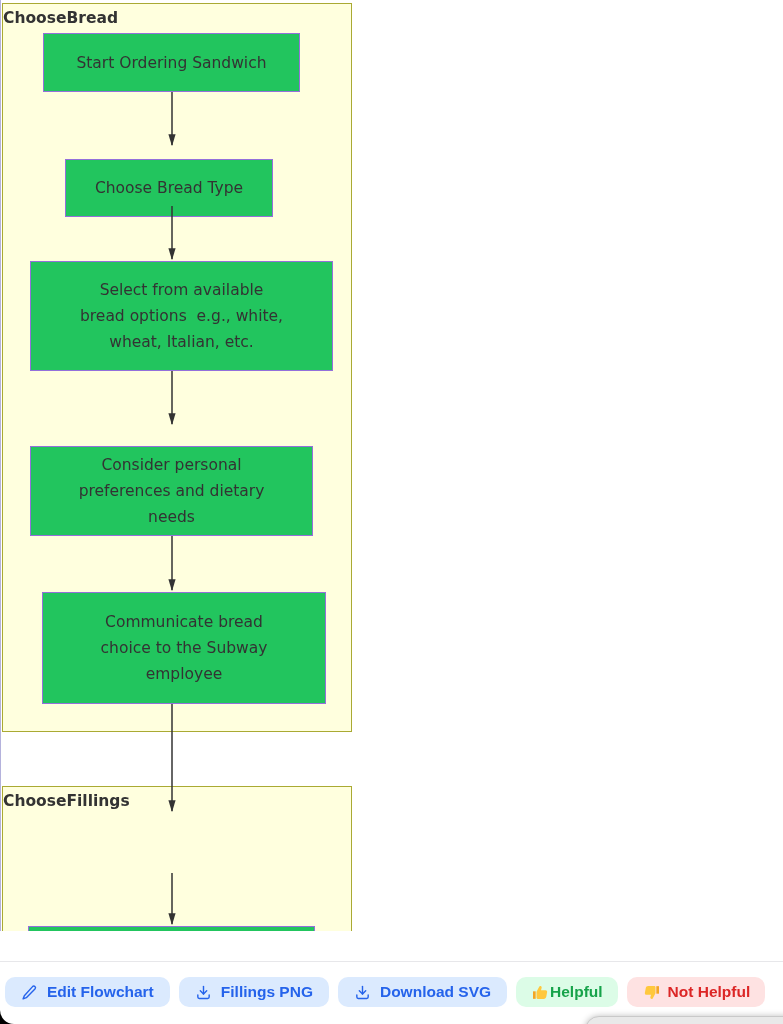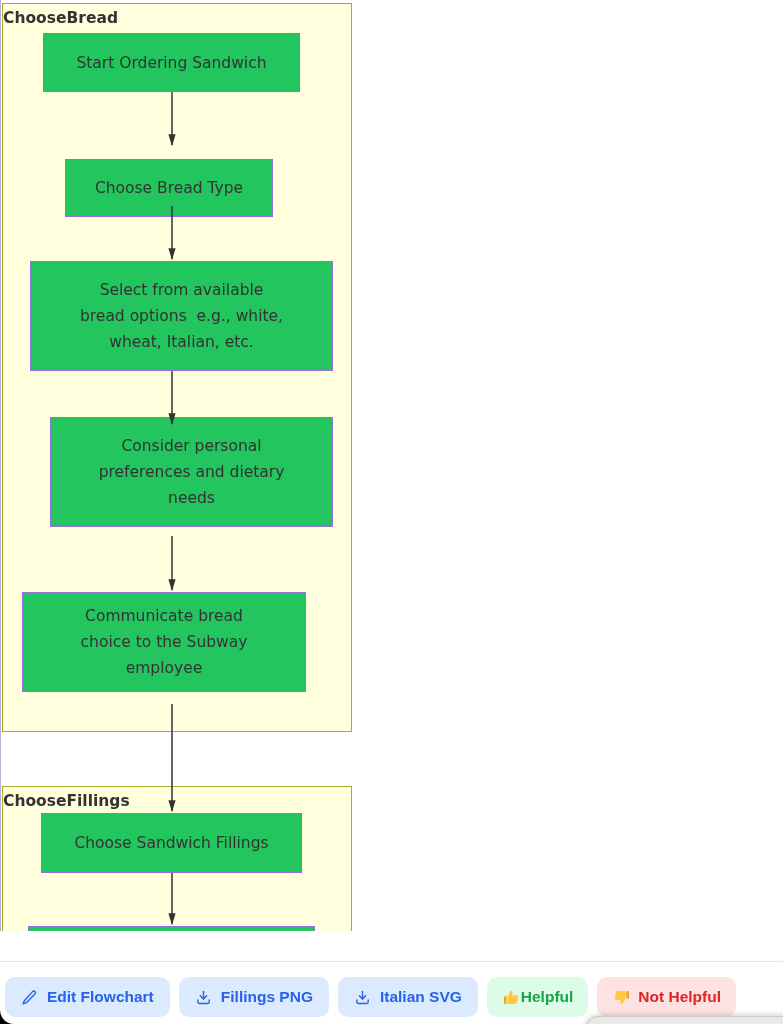--- a/index.html
+++ b/index.html
@@ -27,32 +27,32 @@
     color:#333;font-size:15.5px;font-weight:600;
   }
   .node{
     position:absolute;background:#22c55e;border:1.4px solid #9370DB;box-sizing:border-box;
     display:flex;align-items:center;justify-content:center;text-align:center;
     color:#333;font-size:15.5px;line-height:26px;white-space:pre-wrap;
   }
   .n1{left:43px;top:33px;width:257px;height:59px;}
   .n2{left:65px;top:147px;width:208px;height:58px;margin-top:12px;}
   .n3{left:30px;top:261px;width:303px;height:110px;}
-  .n4{left:30px;top:417px;width:283px;height:110px;margin-left:20px;}
-  .n5{left:22px;top:592px;width:284px;height:100px;}
+  .n4{left:30px;top:446px;width:283px;height:90px;}
+  .n5{left:42px;top:592px;width:284px;height:112px;}
   .n6{left:41px;top:813px;width:261px;height:60px;}
   .n7{left:28px;top:926px;width:287px;height:50px;}
   .edges-svg{position:absolute;left:0;top:0;pointer-events:none;}
   
   .divider{position:absolute;left:0;top:961px;width:783px;height:1px;background:#e7e7ea;}
   .toolbar{
     position:absolute;left:5px;top:977px;display:flex;gap:9px;align-items:center;
   }
   .btn{
-    height:40px;border:none;border-radius:10px;display:flex;align-items:center;
+    height:30px;border:none;border-radius:10px;display:flex;align-items:center;
     font-family:"Liberation Sans","DejaVu Sans",sans-serif;
     font-size:15.5px;font-weight:600;cursor:pointer;white-space:nowrap;
   }
   .btn svg{flex:0 0 auto;}
   .btn-blue{background:#DBEAFE;color:#2563EB;padding:0 16px;gap:9px;}
   .btn-green{background:#DCFCE7;color:#16A34A;padding:0 15px;}
   .btn-red{background:#FEE2E2;color:#DC2626;padding:0 15px;gap:7px;}
   .bottom-overlay{
     position:absolute;left:585px;top:1016px;width:240px;height:30px;
     background:#e9e9e9;border:1px solid #c9c9c9;border-radius:14px 0 0 0;
@@ -78,21 +78,20 @@
     <div class="node n2">Choose Bread Type</div>
     <div class="node n3">Select from available
 bread options  e.g., white,
 wheat, Italian, etc.</div>
     <div class="node n4">Consider personal
 preferences and dietary
 needs</div>
     <div class="node n5">Communicate bread
 choice to the Subway
 employee</div>
-    <div class="node n6">Choose Sandwich Fillings</div>
     <div class="node n7"></div>
 
     <svg class="edges-svg" width="783" height="931">
       <defs>
         <marker id="arrow" viewBox="0 0 10 6" refX="9" refY="3" markerWidth="8" markerHeight="6" orient="auto">
           <path d="M0,0 L10,3 L0,6 Z" fill="#333333"></path>
         </marker>
       </defs>
       <line x1="172" y1="92" x2="172" y2="145" stroke="#333333" stroke-width="1.5" marker-end="url(#arrow)"></line>
       <line x1="172" y1="206" x2="172" y2="259" stroke="#333333" stroke-width="1.5" marker-end="url(#arrow)"></line>
@@ -122,21 +121,21 @@
       </svg>
       <span>Fillings PNG</span>
     </button>
 
     <button class="btn btn-blue">
       <svg width="17" height="17" viewBox="0 0 24 24" fill="none" stroke="currentColor" stroke-width="2" stroke-linecap="round" stroke-linejoin="round">
         <path d="M12 3.5v10.5"></path>
         <path d="M7.5 9.5 12 14l4.5-4.5"></path>
         <path d="M4 15.5v3a2 2 0 0 0 2 2h12a2 2 0 0 0 2-2v-3"></path>
       </svg>
-      <span>Italian SVG</span>
+      <span>Download SVG</span>
     </button>
 
     <button class="btn btn-green">
       <svg width="19" height="19" viewBox="0 0 24 24">
         <path d="M2.5 10.5h3.4V20H2.5z" fill="#F4A623"></path>
         <path d="M7 19.1V10.9l3.5-6.4c.25-.45.7-.7 1.2-.7 1 0 1.8.8 1.8 1.8 0 .2-.03.4-.1.6L12.6 9.2h5.9c1.2 0 2.1 1.1 1.9 2.3l-1.1 6c-.28 1.5-1.6 2.6-3.1 2.6H8.2c-.5 0-1-.4-1.2-1z" fill="#FFC83D"></path>
       </svg>
       <span>Helpful</span>
     </button>
 

